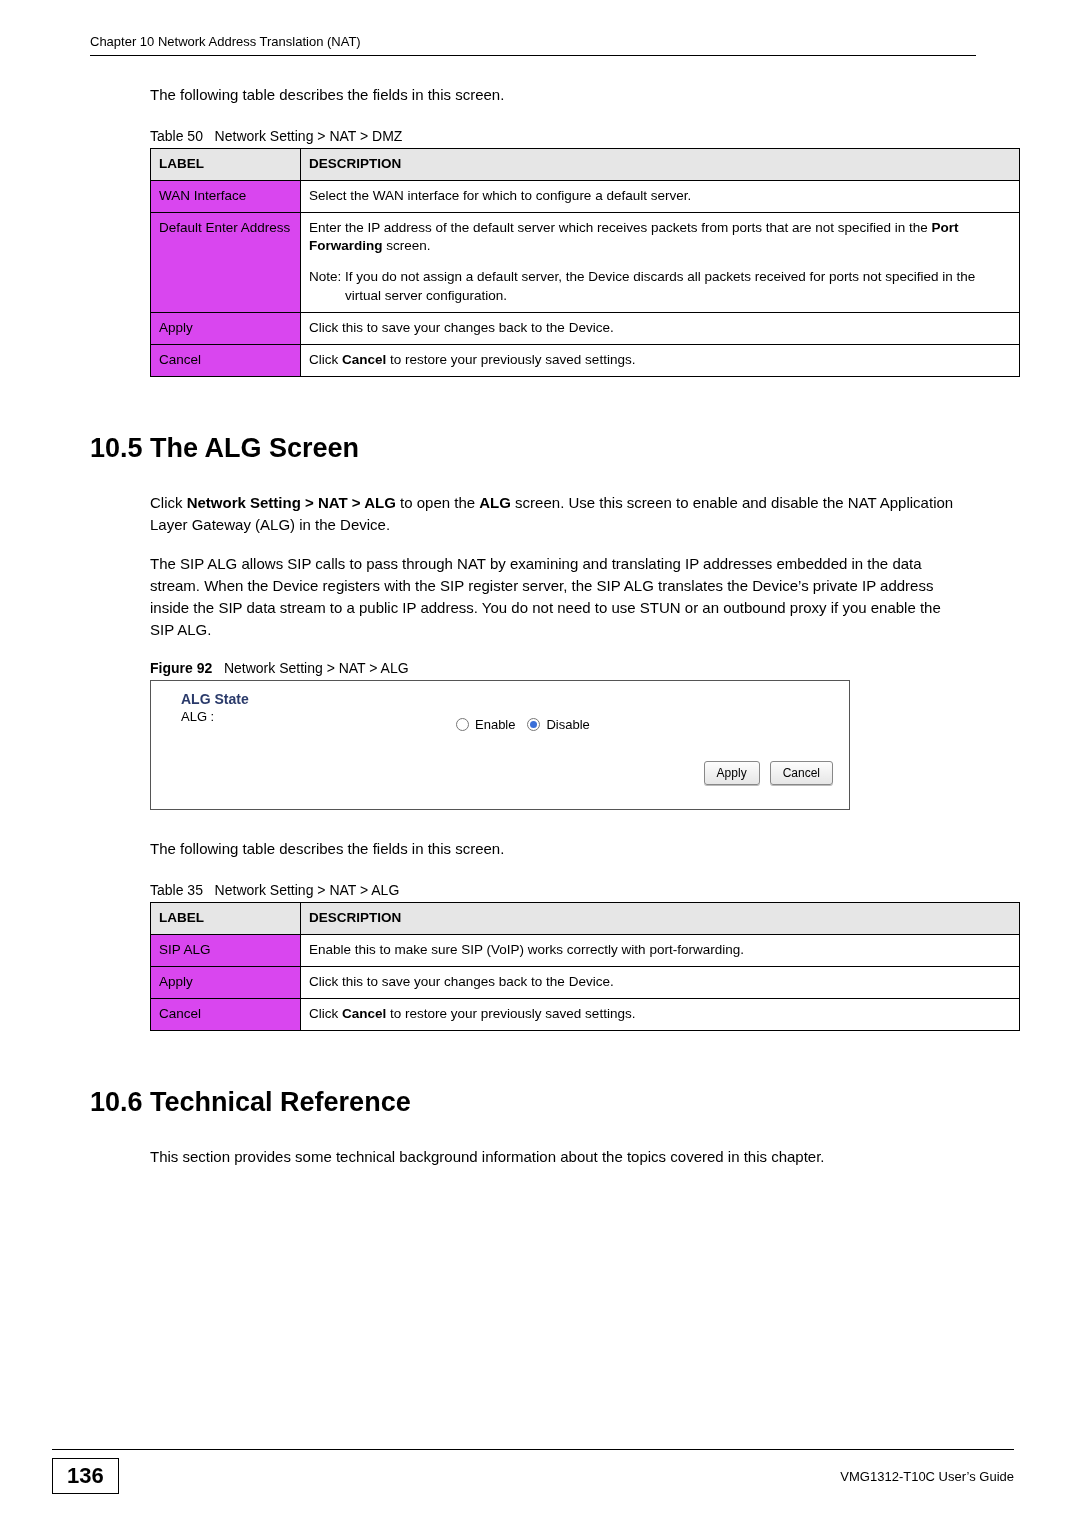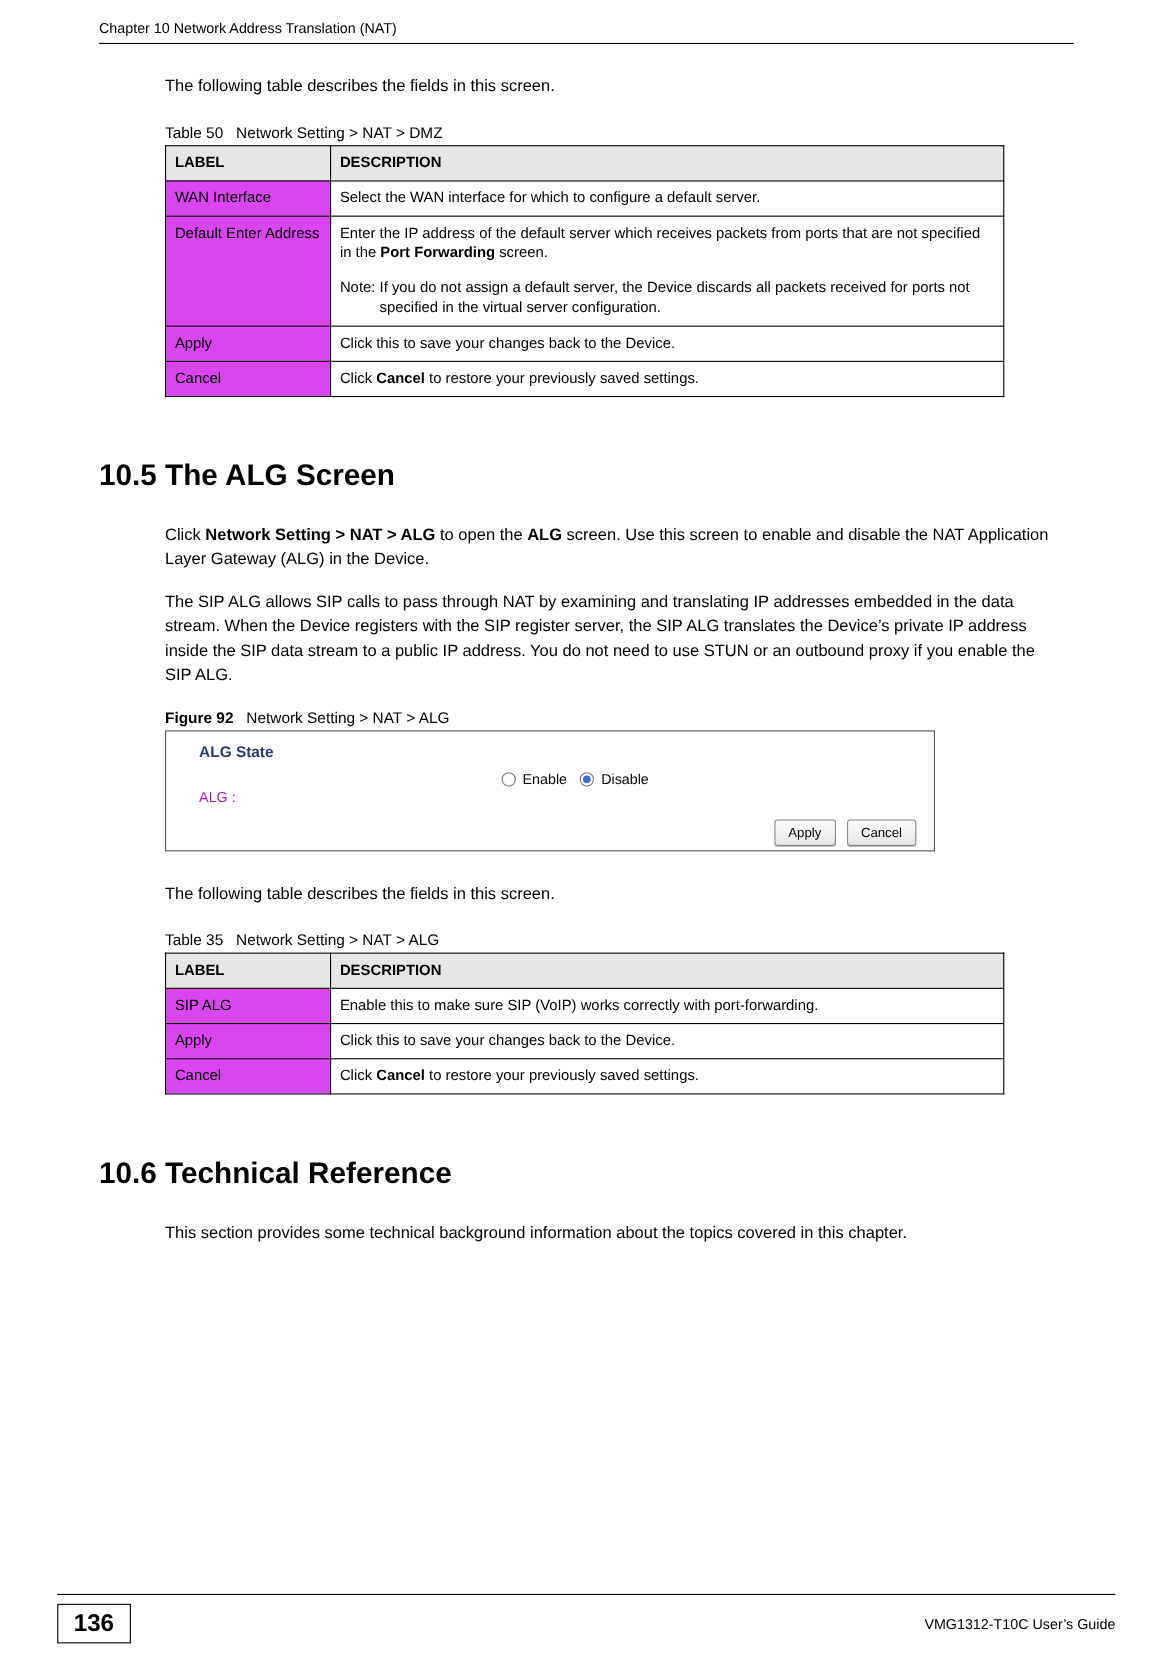--- a/index.html
+++ b/index.html
@@ -1,34 +1,34 @@
 <!DOCTYPE html>
 <html><head>
 <meta charset="utf-8">
 <style>
 * { box-sizing: border-box; margin: 0; padding: 0; }
 html, body { width: 1066px; height: 1524px; background: #fff; font-family: Verdana, Arial, sans-serif; color: #000; }
 .page { position: relative; width: 1066px; height: 1524px; padding: 0 90px; }
-.hdr { display: flex; justify-content: space-between; align-items: flex-end; padding-top: 18px; font-size: 13px; }
+.hdr { display: flex; justify-content: space-between; align-items: flex-end; padding-top: 34px; font-size: 13px; }
 .hdr .chapter { }
 .hdr-rule { border: 0; border-top: 1.5px solid #000; margin-top: 6px; }
 .body-text { font-size: 15px; line-height: 1.45; margin-top: 28px; padding: 0 14px 0 60px; }
 .table-caption { font-size: 14px; margin-top: 22px; padding-left: 60px; }
 .table-caption .num { font-weight: normal; }
-table.desc { width: 763px; margin-left: 60px; margin-top: 4px; border-collapse: collapse; font-size: 13.5px; }
+table.desc { width: 870px; margin-left: 60px; margin-top: 4px; border-collapse: collapse; font-size: 13.5px; }
 table.desc th, table.desc td { border: 1px solid #000; padding: 6px 8px; text-align: left; vertical-align: top; line-height: 1.4; }
 table.desc th { background: #e6e6e6; font-weight: bold; }
 table.desc td.label { width: 150px; background: #d946ef; }
 .note-indent { padding-left: 36px; text-indent: -36px; margin-top: 12px; }
 h2.section { font-size: 27px; font-weight: bold; margin-top: 56px; padding-left: 0; }
 .fig-caption { font-size: 14px; margin-top: 20px; padding-left: 60px; }
 .fig-caption .num { font-weight: bold; margin-top: 26px; }
-.fig { width: 700px; height: 110px; border: 1px solid #555; margin-left: 60px; margin-top: 4px; position: relative; background: #fff; }
+.fig { width: 700px; height: 130px; border: 1px solid #555; margin-left: 60px; margin-top: 4px; position: relative; background: #fff; }
 .fig .state-label { position: absolute; top: 10px; left: 30px; font-family: Arial, sans-serif; font-size: 14px; font-weight: bold; color: #2a3a6a; }
-.fig .alg-label { position: absolute; top: 52px; left: 30px; font-family: Arial, sans-serif; font-size: 13px; color: #a21caf; }
+.fig .alg-label { position: absolute; top: 28px; left: 30px; font-family: Arial, sans-serif; font-size: 13px; color: #000000; }
 .fig .radios { position: absolute; top: 36px; left: 305px; font-family: Arial, sans-serif; font-size: 13px; display: flex; align-items: center; gap: 6px; }
 .fig .btns { position: absolute; top: 80px; right: 16px; display: flex; gap: 10px; }
 .fig .btn { display: inline-block; border: 1px solid #888; background: linear-gradient(#fdfdfd,#e6e6e6); font-family: Arial, sans-serif; font-size: 12px; padding: 4px 12px; border-radius: 3px; cursor: pointer; box-shadow: 0 1px 0 #bbb; }
 .radio { width: 13px; height: 13px; border: 1px solid #777; border-radius: 50%; display: inline-flex; align-items: center; justify-content: center; background: #fff; }
 .radio.filled::after { content: ""; width: 7px; height: 7px; background: #3a6fd8; border-radius: 50%; display: block; }
 .footer { position: absolute; bottom: 30px; left: 0; right: 0; padding: 0 52px; }
 .footer-rule { border: 0; border-top: 1.5px solid #000; margin-bottom: 8px; }
 .footer-row { display: flex; align-items: center; justify-content: space-between; }
 .page-num-box { border: 1.5px solid #000; font-size: 22px; font-weight: bold; padding: 4px 14px; }
 .guide-name { font-size: 13px; }

